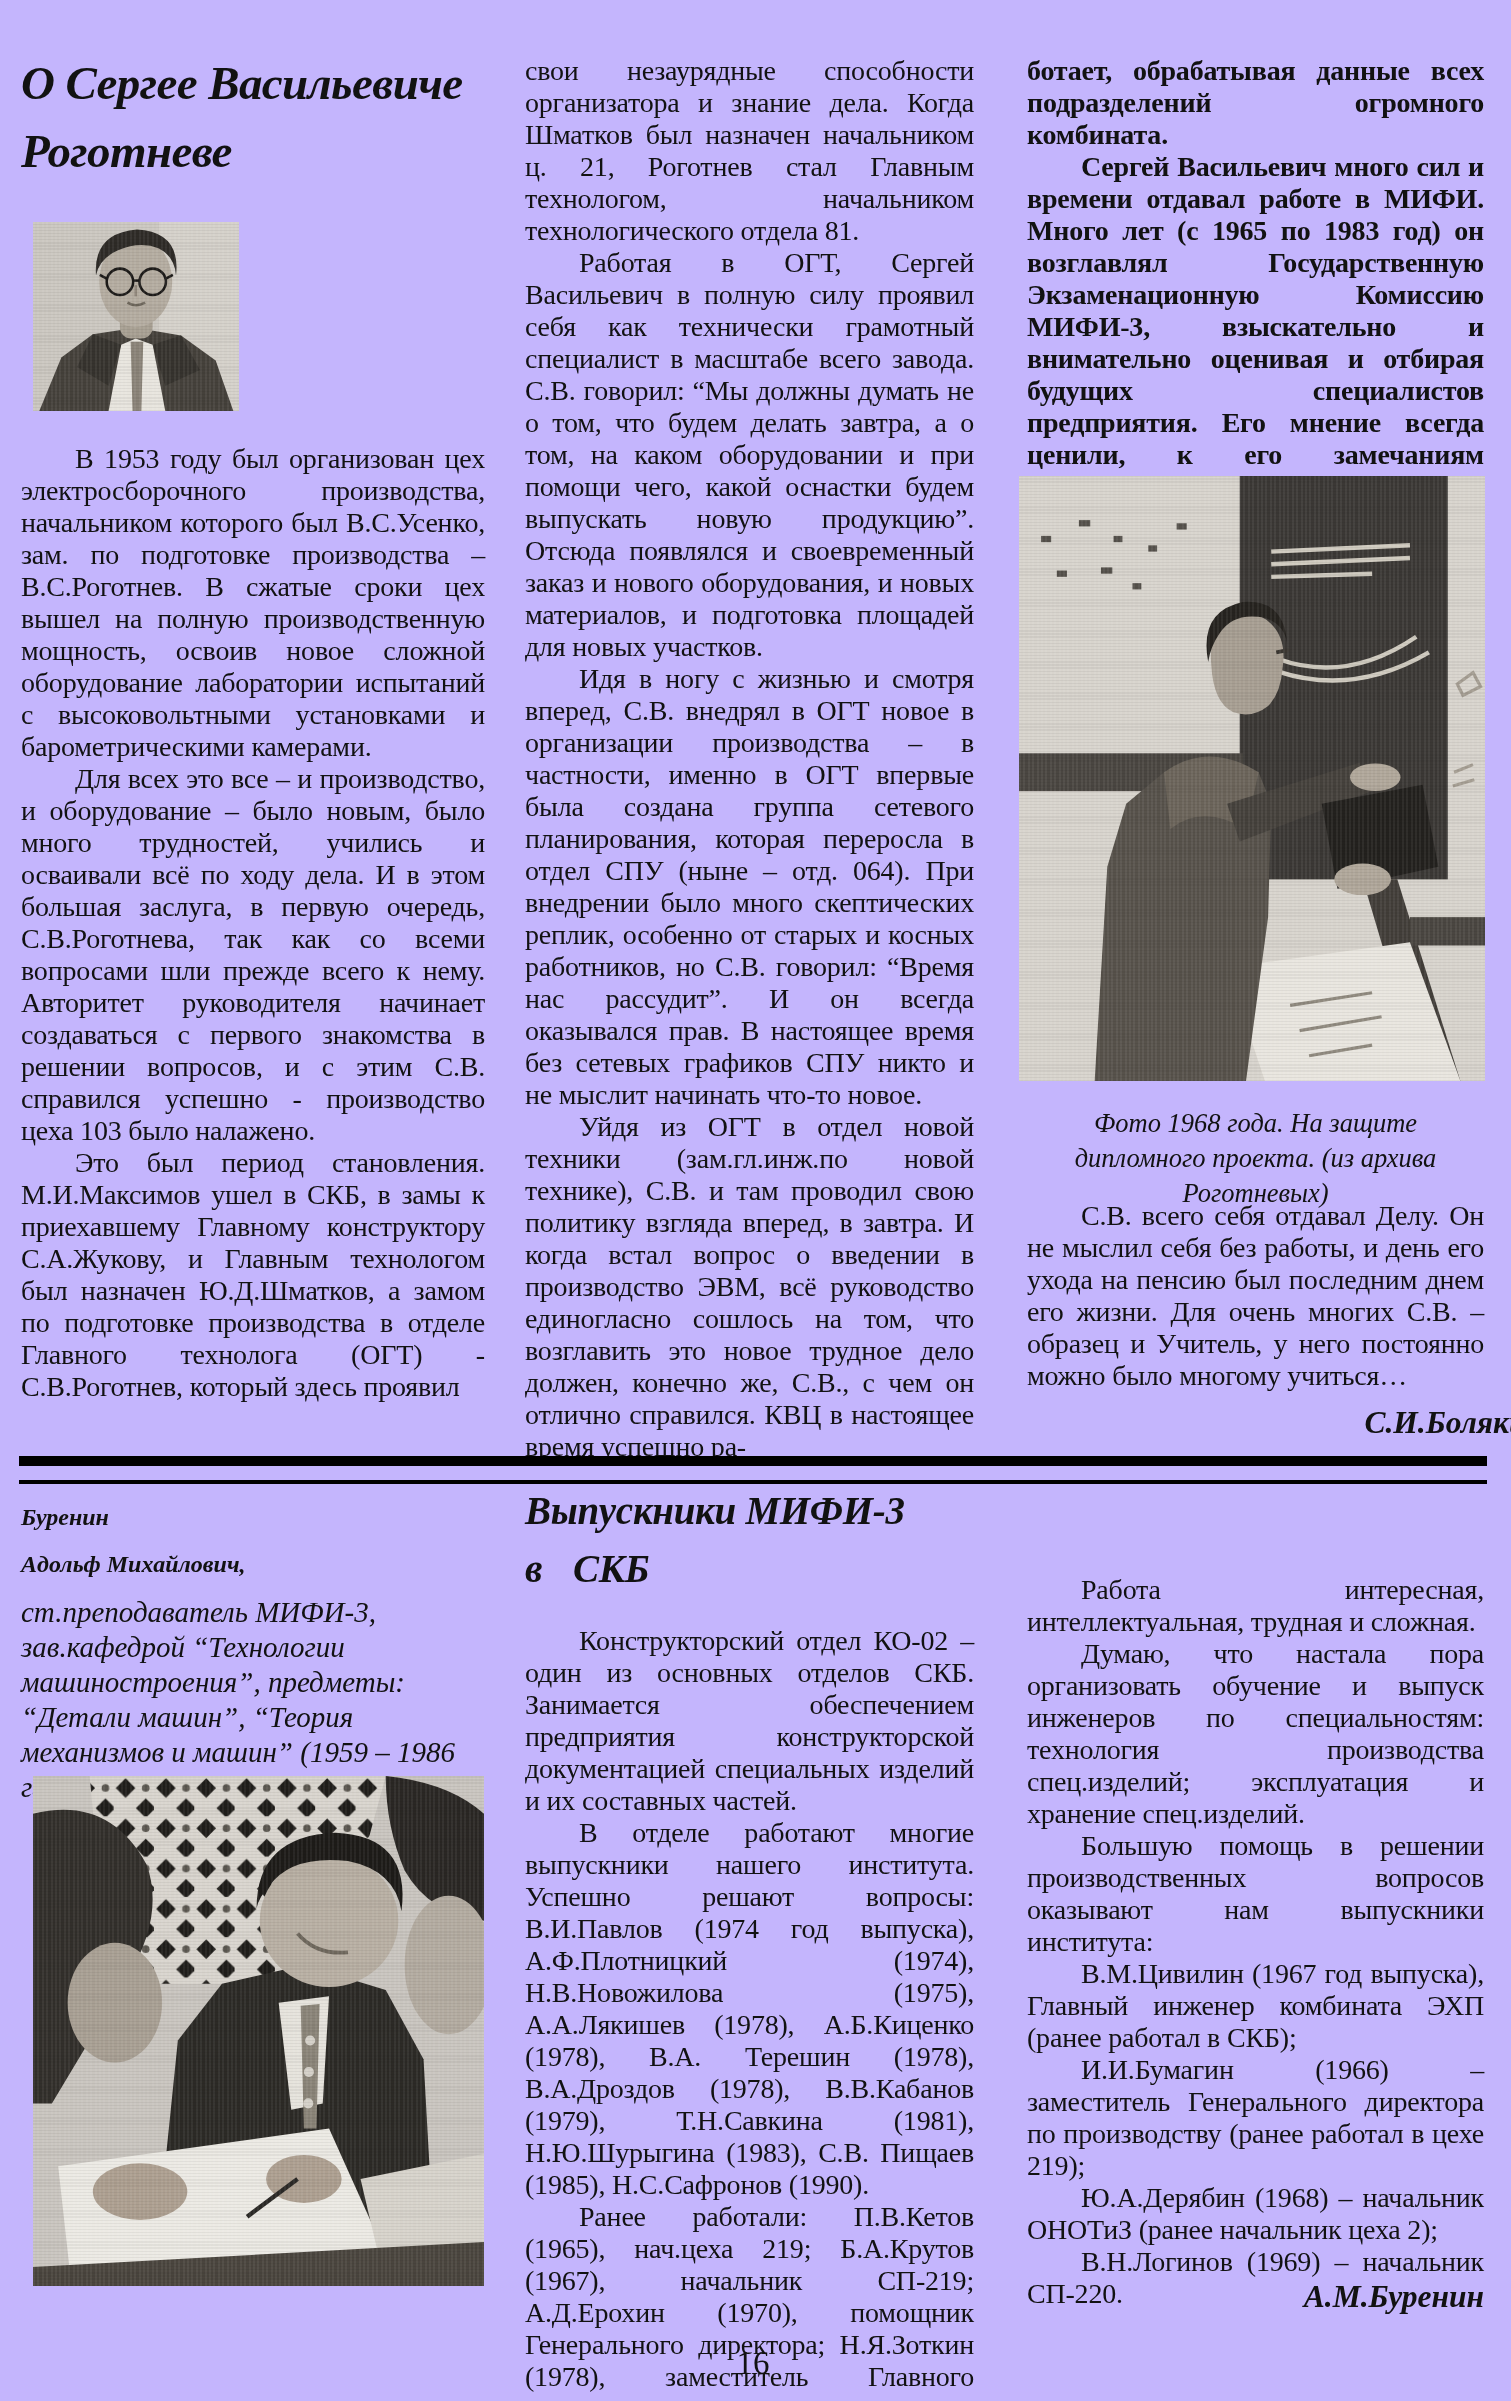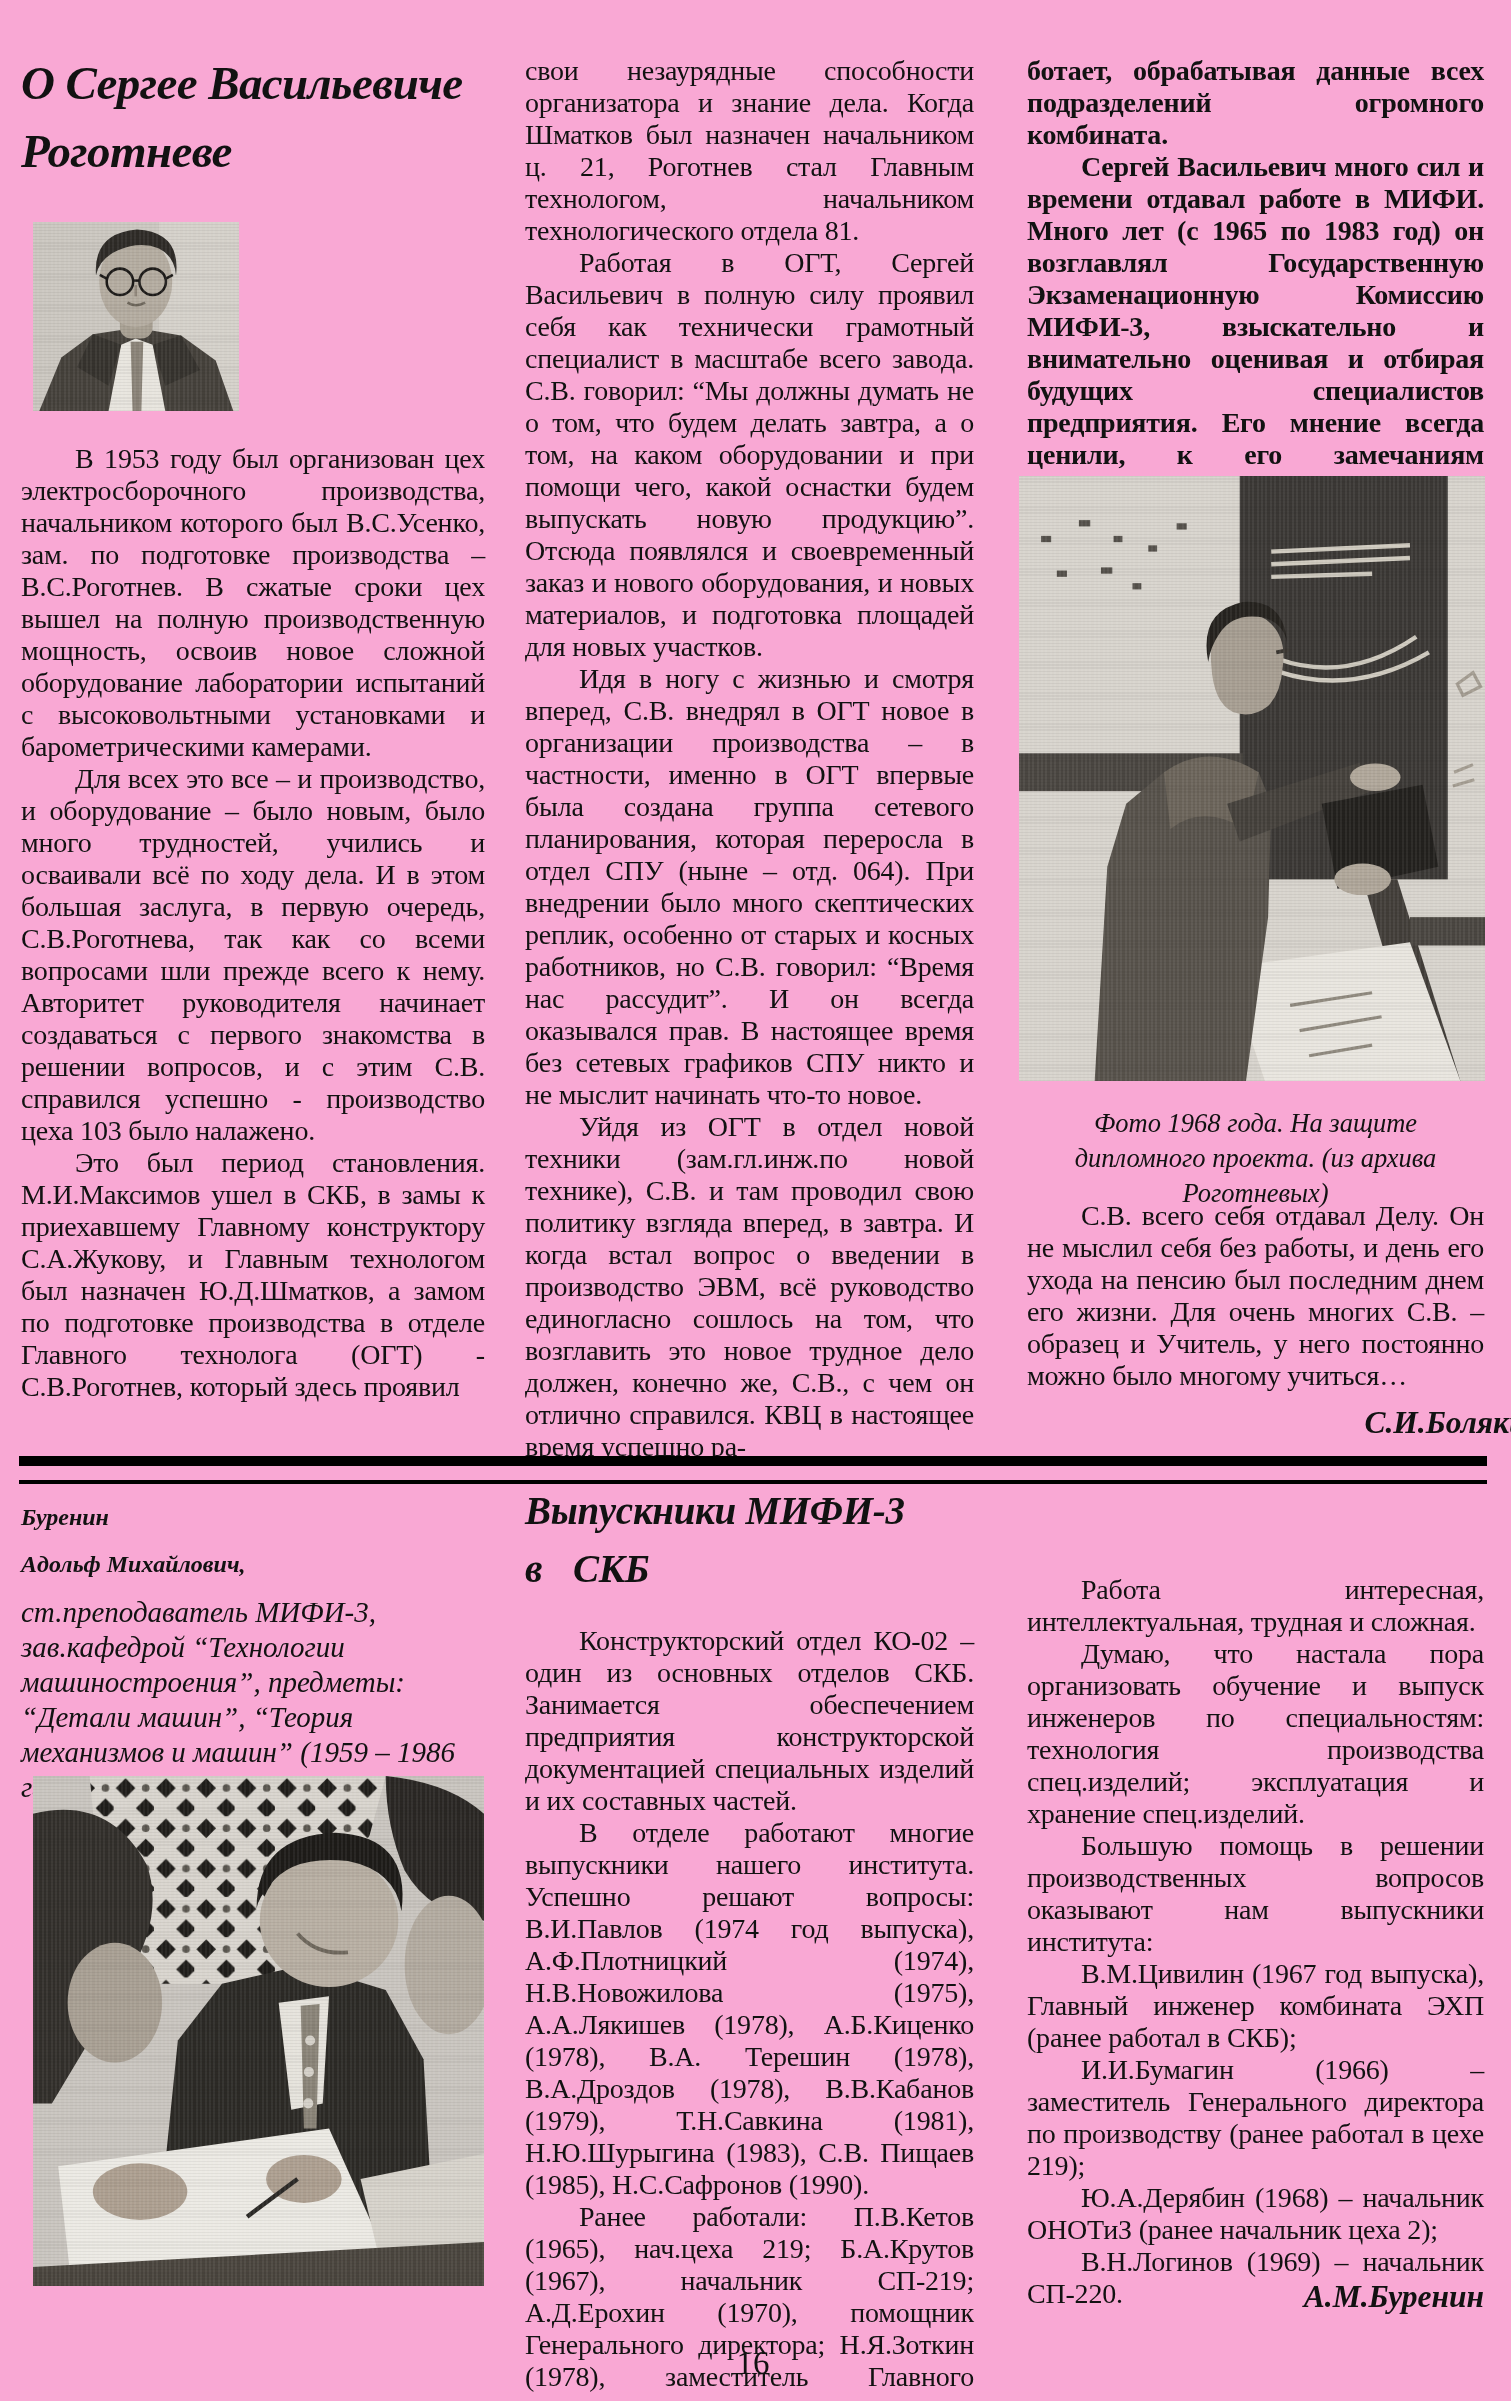--- a/index.html
+++ b/index.html
@@ -1,19 +1,19 @@
 <!DOCTYPE html>
 <html lang="ru" style="font-size:10px"><head>
 <meta charset="utf-8">
 <style>
   html,body{margin:0;padding:0;background:#e8e8e8;}
   #page{
     position:relative;
     width:1512px;height:2401px;
-    background:#f9a8d4;
+    background:#c4b5fd;
     font-family:"Liberation Serif","DejaVu Serif",serif;
     color:#121212;
     overflow:hidden;
   }
   
   .body-text{font-size:28px;line-height:32px;text-align:justify;letter-spacing:-0.2px;}
   .body-text p{margin:0;text-indent:54px;}
   .body-text p.noindent{text-indent:0;}
   .abs{position:absolute;}
   .article-title{

